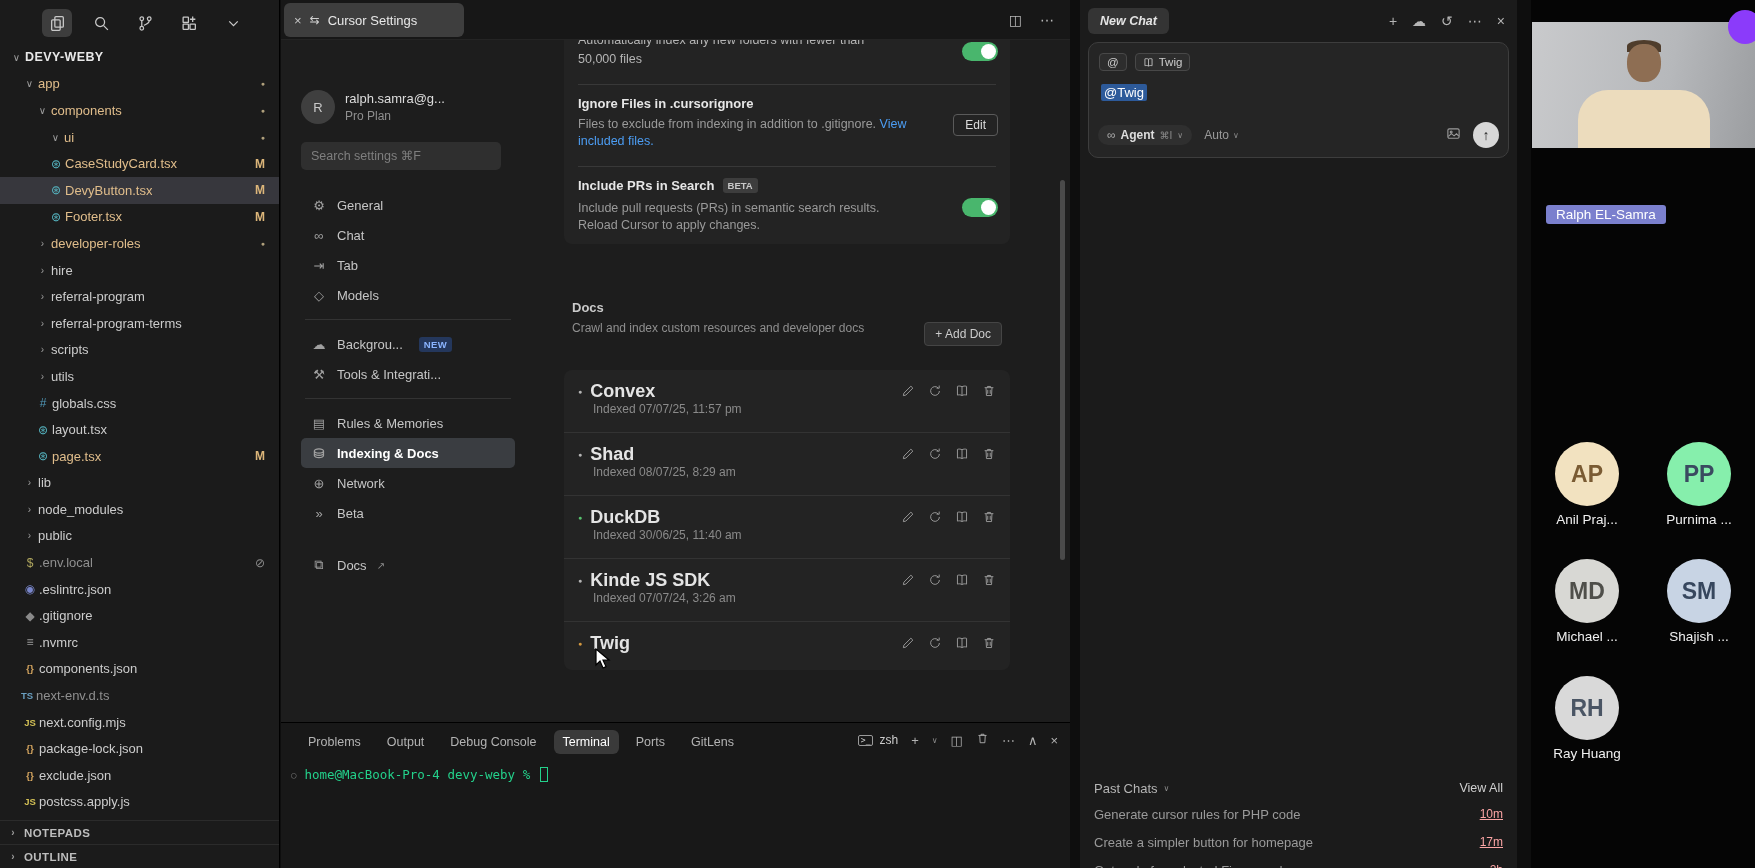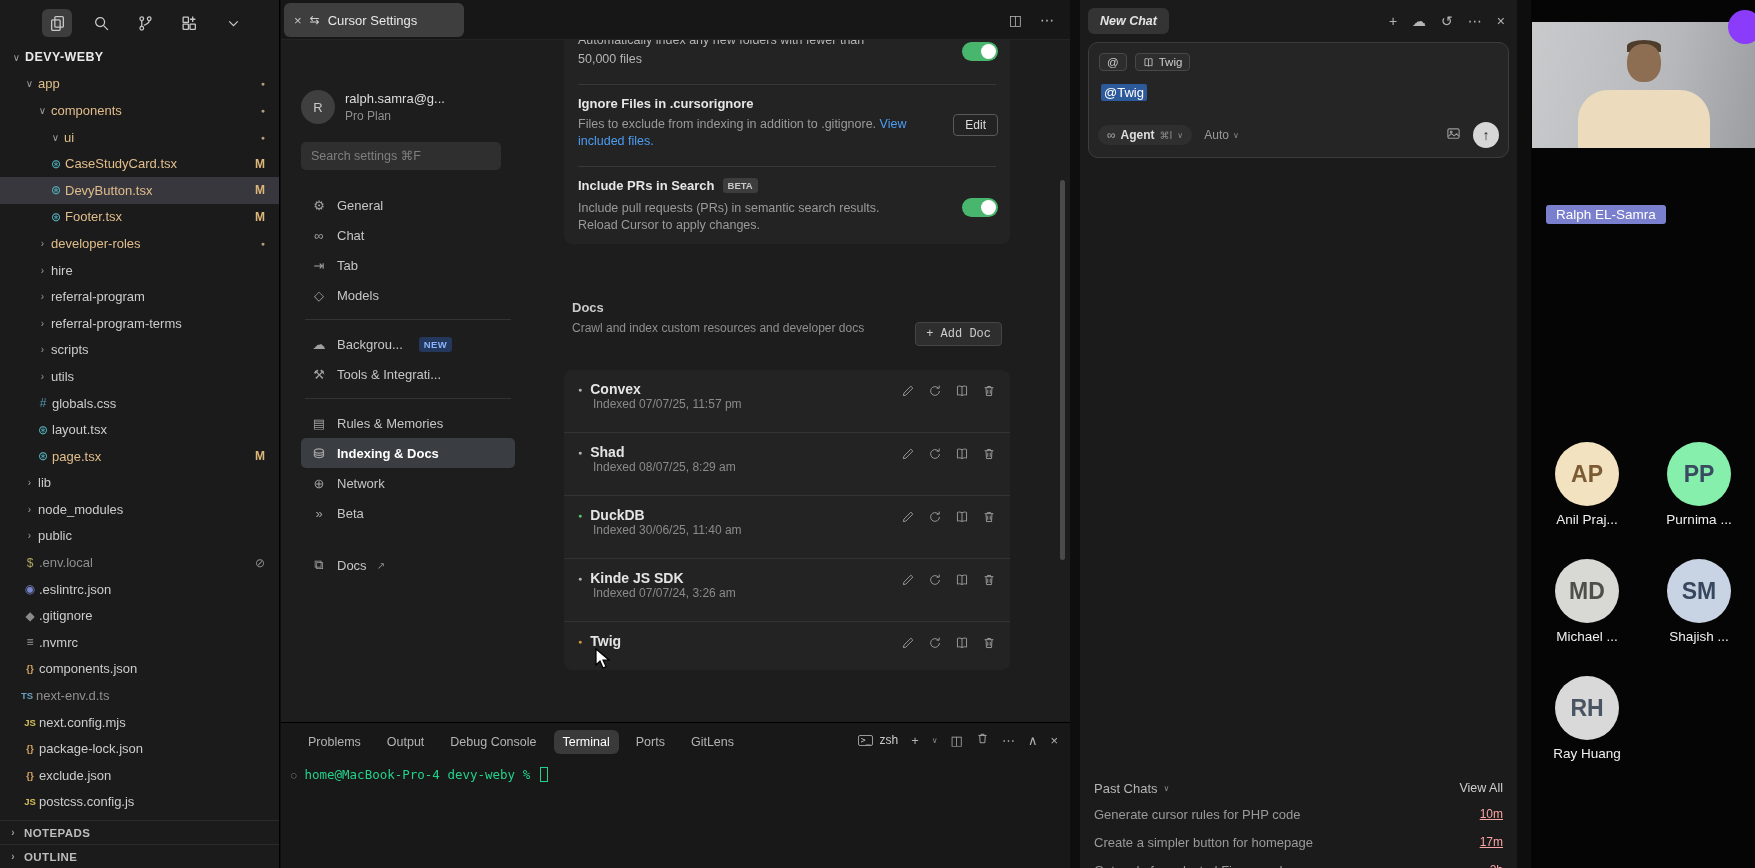--- a/index.html
+++ b/index.html
@@ -64,24 +64,24 @@
   .toggle { position:absolute; width:36px; height:19px; border-radius:10px; background:#49b66d; }
   .toggle::after { content:""; position:absolute; right:2px; top:2px; width:15px; height:15px; border-radius:50%; background:#fff; }
   .sdiv { position:absolute; left:14px; right:14px; height:1px; background:#383838; }
   .stitle { position:absolute; left:14px; color:#e6e6e6; font-size:13px; font-weight:bold; }
   .sdesc { position:absolute; left:14px; width:334px; color:#9a9a9a; line-height:17px; }
   .slink { color:#4c9df3; }
   .sbtn { position:absolute; right:12px; border:1px solid #5a5a5a; border-radius:4px; color:#dddddd; font-size:12px; padding:3px 11px; background:transparent; font-family:inherit; }
   .beta { background:#3d3d3d; color:#c9c9c9; font-size:9.5px; font-weight:bold; padding:2px 5px; border-radius:3px; margin-left:8px; vertical-align:1px; }
   .sectitle { position:absolute; left:8px; color:#c9c9c9; font-size:13px; font-weight:bold; }
   .secdesc { position:absolute; left:8px; width:330px; color:#8f8f8f; font-size:12px; line-height:16px; }
-  .addbtn { position:absolute; right:8px; background:#2e2e2e; border:1px solid #454545; border-radius:4px; color:#cccccc; font-size:12px; padding:4px 10px; font-family:Liberation Mono, monospace; }
+  .addbtn { position:absolute; right:8px; background:#2e2e2e; border:1px solid #454545; border-radius:4px; color:#cccccc; font-size:12px; padding:4px 10px; font-family:Liberation Sans, sans-serif; }
   .docrow { display:flex; justify-content:space-between; padding:11px 14px 0 14px; height:63px; border-bottom:1px solid #333; }
   .docrow:last-child { border-bottom:none; height:46px; }
-  .dname { color:#e4e4e4; font-size:14px; font-weight:bold; display:flex; align-items:center; gap:8px; }
+  .dname { color:#e4e4e4; font-size:18px; font-weight:bold; display:flex; align-items:center; gap:8px; }
   .dname::before { content:"●"; font-size:7px; color:#b5b5b5; }
   .st-green .dname::before { color:#57c16d; }
   .st-orange .dname::before { color:#d2973f; }
   .dmeta { color:#8a8a8a; font-size:12px; margin-left:15px; }
   .dacts { display:flex; gap:13px; color:#9a9a9a; margin-top:3px; }
   .dacts svg { width:14px; height:14px; stroke:currentColor; fill:none; stroke-width:1.1; }
   .vscroll { position:absolute; width:5px; border-radius:3px; background:#4a4a4a; }
 
   
   .term { position:absolute; left:0; right:0; bottom:0; height:146px; background:#181818; border-top:1px solid #000; }
@@ -373,21 +373,21 @@
           <div class="row" style="padding-left: 21px;">
 
             <span class="fic txtic" style="color: rgb(217, 168, 96);">{}</span>
             <span class="lbl">exclude.json</span>
 
           </div>
 
           <div class="row" style="padding-left: 21px;">
 
             <span class="fic txtic" style="color: rgb(211, 192, 86);">JS</span>
-            <span class="lbl">postcss.config.js</span>
+            <span class="lbl">postcss.apply.js</span>
 
           </div>
         </div>
     </div>
     <div class="treesec" style="bottom:24px;">
       <span class="arr">›</span>
       <span>NOTEPADS</span>
     </div>
     <div class="treesec" style="bottom:0;">
       <span class="arr">›</span>

